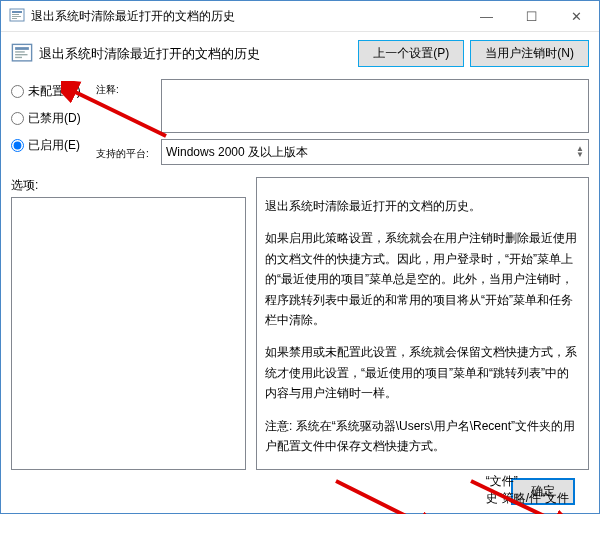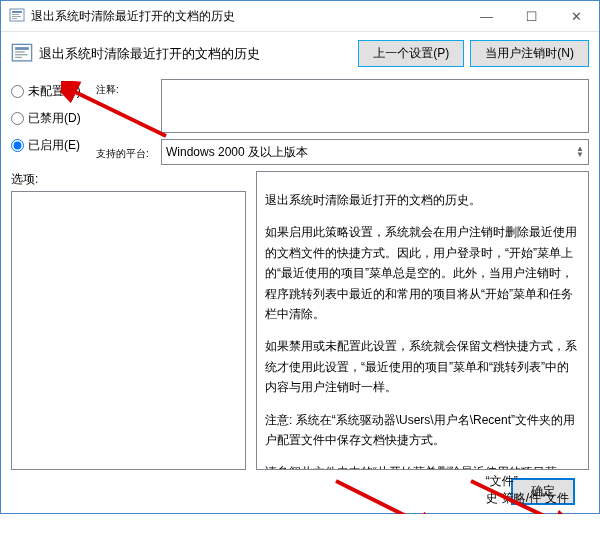--- a/index.html
+++ b/index.html
@@ -16,21 +16,21 @@
   .btn{border:1px solid #0ea5e9;background:#e1e1e1;padding:4px 14px;font-size:12px;cursor:default}
   .body{padding:4px 10px 0 10px;display:flex;flex-direction:column;flex:1;min-height:0}
   .row{display:flex;align-items:flex-start;margin-bottom:6px}
   .radios{width:85px;display:flex;flex-direction:column;gap:10px;padding-top:4px;position:relative}
   .radio{display:flex;align-items:center;gap:4px;font-size:12px}
   .radio input{margin:0}
   .lbl{width:65px;padding-top:4px;font-size:10px}
   .textarea{flex:1;height:54px;border:1px solid #828790;background:#fff;resize:none;font-family:inherit;font-size:12px;box-sizing:border-box;padding:2px}
   .platform{flex:1;height:20px;border:1px solid #828790;background:#fff;padding:2px 4px;font-size:12px;display:flex;align-items:center;justify-content:space-between}
   .scroll-affordance{display:flex;flex-direction:column;font-size:8px;color:#666;line-height:6px}
-  .cols{display:flex;gap:10px;flex:1;min-height:0;}
+  .cols{display:flex;gap:10px;flex:1;min-height:0;margin-top:6px}
   .col-label{font-size:12px;margin-bottom:3px}
   .col-left{width:235px;display:flex;flex-direction:column}
   .col-right{flex:1;display:flex;flex-direction:column;min-width:0}
   .panel{flex:1;border:1px solid #828790;background:#fff;overflow:auto;padding:18px 8px;font-size:12px;line-height:1.7}
   .panel p{margin:0 0 12px 0}
   .footer{display:flex;justify-content:flex-end;gap:8px;padding:8px 24px;position:relative}
   .btn-primary{border:2px solid #0078d7;padding:3px 18px}
   .extra-text{position:absolute;right:30px;bottom:6px;font-size:12px;line-height:1.4;text-align:left;pointer-events:none;color:#000}
   
   .arrow{position:absolute;pointer-events:none}

